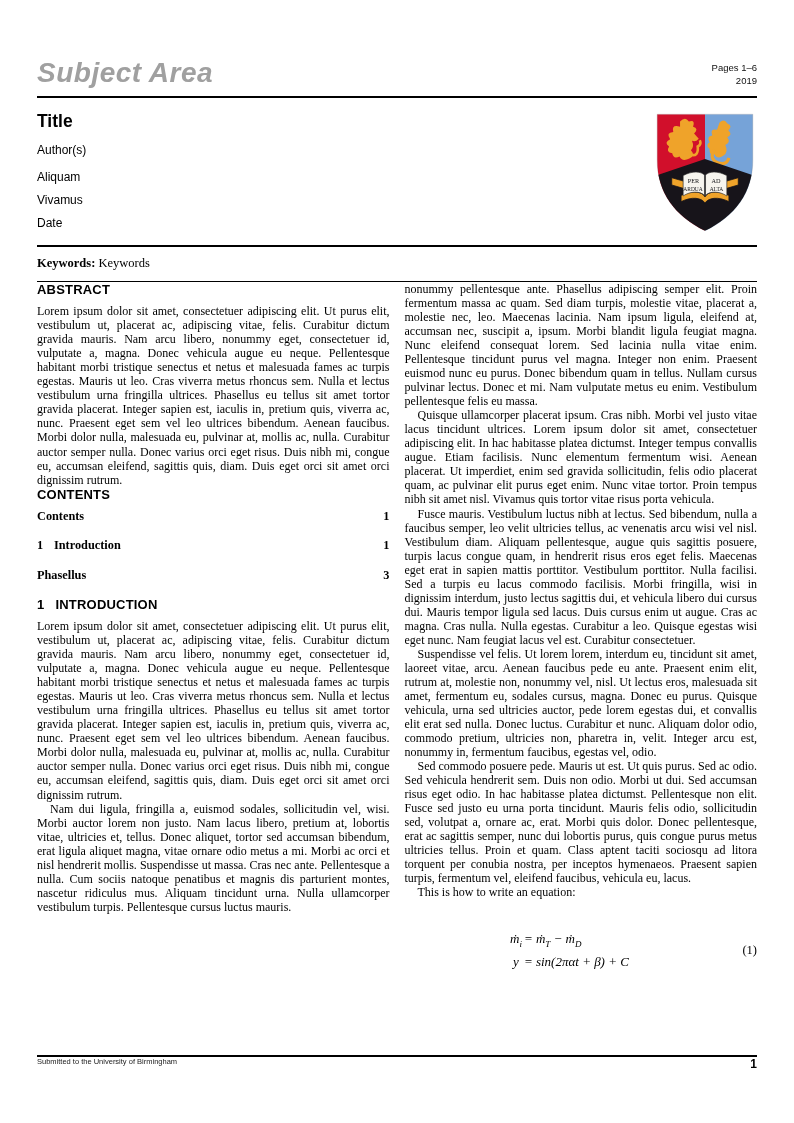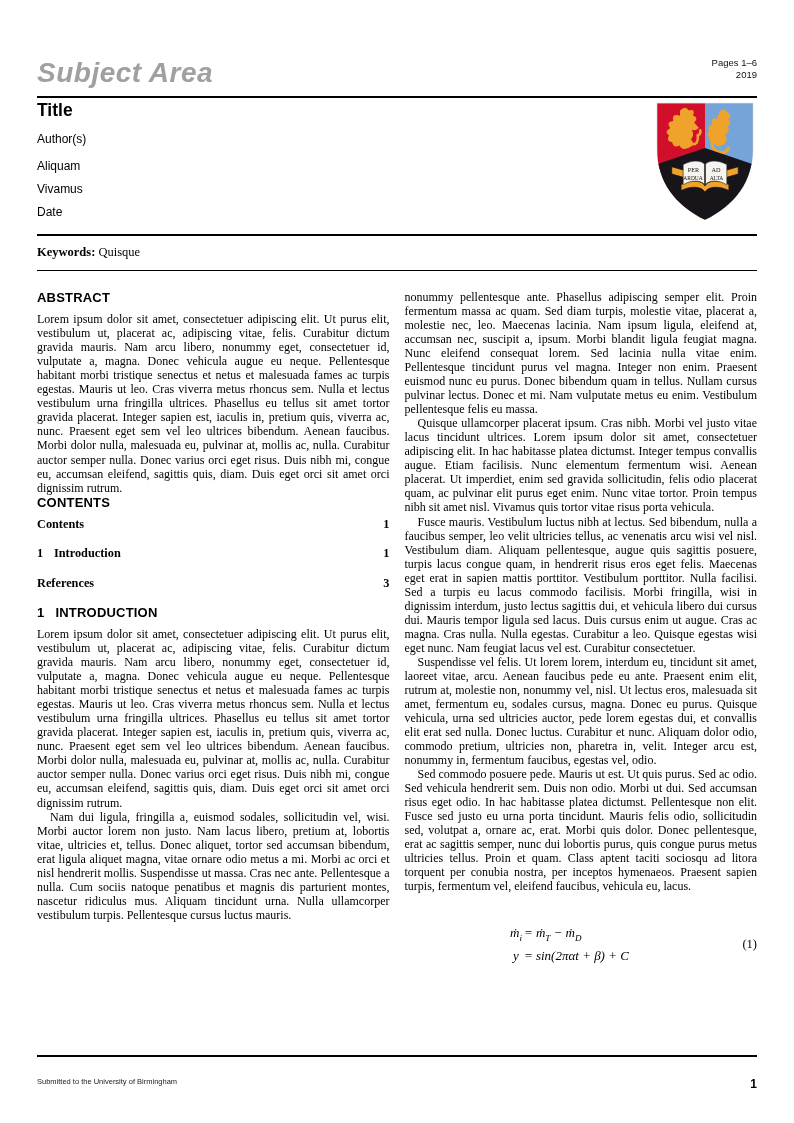--- a/index.html
+++ b/index.html
@@ -5,46 +5,46 @@
   * { margin:0; padding:0; box-sizing:border-box; }
   html,body { background:#e8e8e8; }
   .page {
     position:relative; width:794px; height:1123px; margin:0 auto;
     background:#ffffff; overflow:hidden;
     font-family:"Liberation Serif", serif; color:#000;
   }
   .content { position:absolute; left:37px; right:37px; top:0; }
 
   
-  .hdr { display:flex; justify-content:space-between; align-items:flex-start; margin-top:57px; }
+  .hdr { display:flex; justify-content:space-between; align-items:flex-end; margin-top:57px; }
   .subject {
     font-family:"Liberation Sans", sans-serif; font-size:28px; font-weight:bold;
     font-style:italic; color:#a0a0a0; letter-spacing:.5px;
   }
   .hdr-meta {
     font-family:"Liberation Sans", sans-serif; font-size:9.5px; line-height:1.3;
     text-align:right; color:#101010; padding-bottom:2px;
   }
   .rule-thick { height:2px; background:#000; margin-top:7px; }
   .rule-thin  { height:1.5px; background:#000; }
 
   
-  .title-row { display:flex; justify-content:space-between; margin-top:2px; }
+  .title-row { display:flex; justify-content:space-between; margin-top:13px; }
   .title-stack { font-family:"Liberation Sans", sans-serif; }
   .doc-title { font-size:17.5px; font-weight:bold; margin-bottom:11px; }
   .meta-line { font-size:12px; margin-bottom:9px; }
   .meta-line.first { margin-bottom:13px; }
   .crest-box { width:104px; height:121px; margin-top:1px; }
 
   .kw-rule-top { margin-top:6px; }
   .keywords { font-size:12.5px; margin:9px 0 10px 0; }
   .keywords b { font-weight:bold; }
 
   
-  .cols { display:flex; gap:15px; margin-top:19px; }
+  .cols { display:flex; gap:15px; }
   .col { width:352.5px; font-size:12px; line-height:1.17; text-align:justify; }
   .col p { margin:0; }
   .col p.ind { text-indent:13px; }
   h2.sec {
     font-family:"Liberation Sans", sans-serif; font-size:13px; font-weight:bold;
     letter-spacing:.2px; margin:0 0 7px 0;
   }
   h2.sec .sec-num { padding-right:11px; }
   .sec-contents { margin-top:22px; margin-bottom:16px; }
   .sec-intro { margin-top:21px; }
@@ -61,21 +61,21 @@
     justify-content:center; column-gap:2px; row-gap:7px;
   }
   .eq-lhs { text-align:center; }
   .eq-rhs { text-align:left; }
   .eq-wrap sub { font-size:9px; line-height:0; }
   .eq-num { font-style:normal; font-size:12.5px; padding-left:8px; }
 
   
   .footer {
     position:absolute; left:37px; right:37px; top:1055px;
-    border-top:2px solid #000; padding-top:20px;
+    border-top:2px solid #000; padding-top:0;
     display:flex; justify-content:space-between; align-items:flex-start;
     font-family:"Liberation Sans", sans-serif;
   }
   .footer-note { font-size:7.5px; color:#222; }
   .footer-page { font-size:12px; font-weight:bold; }
 </style>
 </head>
 <body>
 
 <div class="page">
@@ -135,57 +135,58 @@
             </g>
           </g>
           <path d="M8,4 L192,4 L192,92 C192,154 158,200 100,228 C42,200 8,154 8,92 Z" fill="none" stroke="rgba(0,0,0,0.25)" stroke-width="1"></path>
         </svg>
       </div>
     </div>
 
     <div class="rule-thin kw-rule-top"></div>
     <div class="keywords">
       <b>Keywords:</b>
-      <span>Quisque</span>
+      <span>Keywords</span>
     </div>
     <div class="rule-thin"></div>
 
     <div class="cols">
 
       <div class="col">
         <h2 class="sec">ABSTRACT</h2>
         <p>Lorem ipsum dolor sit amet, consectetuer adipiscing elit. Ut purus elit, vestibulum ut, placerat ac, adipiscing vitae, felis. Curabitur dictum gravida mauris. Nam arcu libero, nonummy eget, consectetuer id, vulputate a, magna. Donec vehicula augue eu neque. Pellentesque habitant morbi tristique senectus et netus et malesuada fames ac turpis egestas. Mauris ut leo. Cras viverra metus rhoncus sem. Nulla et lectus vestibulum urna fringilla ultrices. Phasellus eu tellus sit amet tortor gravida placerat. Integer sapien est, iaculis in, pretium quis, viverra ac, nunc. Praesent eget sem vel leo ultrices bibendum. Aenean faucibus. Morbi dolor nulla, malesuada eu, pulvinar at, mollis ac, nulla. Curabitur auctor semper nulla. Donec varius orci eget risus. Duis nibh mi, congue eu, accumsan eleifend, sagittis quis, diam. Duis eget orci sit amet orci dignissim rutrum.</p>
 
         <h2 class="sec sec-contents">CONTENTS</h2>
         <div class="toc-row">
           <span>Contents</span>
           <span>1</span>
         </div>
         <div class="toc-row">
           <span><span class="toc-num">1</span><span>Introduction</span></span>
           <span>1</span>
         </div>
         <div class="toc-row">
-          <span>References</span>
+          <span>Phasellus</span>
           <span>3</span>
         </div>
 
         <h2 class="sec sec-intro">
           <span class="sec-num">1</span><span>INTRODUCTION</span>
         </h2>
         <p>Lorem ipsum dolor sit amet, consectetuer adipiscing elit. Ut purus elit, vestibulum ut, placerat ac, adipiscing vitae, felis. Curabitur dictum gravida mauris. Nam arcu libero, nonummy eget, consectetuer id, vulputate a, magna. Donec vehicula augue eu neque. Pellentesque habitant morbi tristique senectus et netus et malesuada fames ac turpis egestas. Mauris ut leo. Cras viverra metus rhoncus sem. Nulla et lectus vestibulum urna fringilla ultrices. Phasellus eu tellus sit amet tortor gravida placerat. Integer sapien est, iaculis in, pretium quis, viverra ac, nunc. Praesent eget sem vel leo ultrices bibendum. Aenean faucibus. Morbi dolor nulla, malesuada eu, pulvinar at, mollis ac, nulla. Curabitur auctor semper nulla. Donec varius orci eget risus. Duis nibh mi, congue eu, accumsan eleifend, sagittis quis, diam. Duis eget orci sit amet orci dignissim rutrum.</p>
         <p class="ind">Nam dui ligula, fringilla a, euismod sodales, sollicitudin vel, wisi. Morbi auctor lorem non justo. Nam lacus libero, pretium at, lobortis vitae, ultricies et, tellus. Donec aliquet, tortor sed accumsan bibendum, erat ligula aliquet magna, vitae ornare odio metus a mi. Morbi ac orci et nisl hendrerit mollis. Suspendisse ut massa. Cras nec ante. Pellentesque a nulla. Cum sociis natoque penatibus et magnis dis parturient montes, nascetur ridiculus mus. Aliquam tincidunt urna. Nulla ullamcorper vestibulum turpis. Pellentesque cursus luctus mauris.</p>
       </div>
 
       <div class="col">
         <p>nonummy pellentesque ante. Phasellus adipiscing semper elit. Proin fermentum massa ac quam. Sed diam turpis, molestie vitae, placerat a, molestie nec, leo. Maecenas lacinia. Nam ipsum ligula, eleifend at, accumsan nec, suscipit a, ipsum. Morbi blandit ligula feugiat magna. Nunc eleifend consequat lorem. Sed lacinia nulla vitae enim. Pellentesque tincidunt purus vel magna. Integer non enim. Praesent euismod nunc eu purus. Donec bibendum quam in tellus. Nullam cursus pulvinar lectus. Donec et mi. Nam vulputate metus eu enim. Vestibulum pellentesque felis eu massa.</p>
         <p class="ind">Quisque ullamcorper placerat ipsum. Cras nibh. Morbi vel justo vitae lacus tincidunt ultrices. Lorem ipsum dolor sit amet, consectetuer adipiscing elit. In hac habitasse platea dictumst. Integer tempus convallis augue. Etiam facilisis. Nunc elementum fermentum wisi. Aenean placerat. Ut imperdiet, enim sed gravida sollicitudin, felis odio placerat quam, ac pulvinar elit purus eget enim. Nunc vitae tortor. Proin tempus nibh sit amet nisl. Vivamus quis tortor vitae risus porta vehicula.</p>
         <p class="ind">Fusce mauris. Vestibulum luctus nibh at lectus. Sed bibendum, nulla a faucibus semper, leo velit ultricies tellus, ac venenatis arcu wisi vel nisl. Vestibulum diam. Aliquam pellentesque, augue quis sagittis posuere, turpis lacus congue quam, in hendrerit risus eros eget felis. Maecenas eget erat in sapien mattis porttitor. Vestibulum porttitor. Nulla facilisi. Sed a turpis eu lacus commodo facilisis. Morbi fringilla, wisi in dignissim interdum, justo lectus sagittis dui, et vehicula libero dui cursus dui. Mauris tempor ligula sed lacus. Duis cursus enim ut augue. Cras ac magna. Cras nulla. Nulla egestas. Curabitur a leo. Quisque egestas wisi eget nunc. Nam feugiat lacus vel est. Curabitur consectetuer.</p>
         <p class="ind">Suspendisse vel felis. Ut lorem lorem, interdum eu, tincidunt sit amet, laoreet vitae, arcu. Aenean faucibus pede eu ante. Praesent enim elit, rutrum at, molestie non, nonummy vel, nisl. Ut lectus eros, malesuada sit amet, fermentum eu, sodales cursus, magna. Donec eu purus. Quisque vehicula, urna sed ultricies auctor, pede lorem egestas dui, et convallis elit erat sed nulla. Donec luctus. Curabitur et nunc. Aliquam dolor odio, commodo pretium, ultricies non, pharetra in, velit. Integer arcu est, nonummy in, fermentum faucibus, egestas vel, odio.</p>
         <p class="ind">Sed commodo posuere pede. Mauris ut est. Ut quis purus. Sed ac odio. Sed vehicula hendrerit sem. Duis non odio. Morbi ut dui. Sed accumsan risus eget odio. In hac habitasse platea dictumst. Pellentesque non elit. Fusce sed justo eu urna porta tincidunt. Mauris felis odio, sollicitudin sed, volutpat a, ornare ac, erat. Morbi quis dolor. Donec pellentesque, erat ac sagittis semper, nunc dui lobortis purus, quis congue purus metus ultricies tellus. Proin et quam. Class aptent taciti sociosqu ad litora torquent per conubia nostra, per inceptos hymenaeos. Praesent sapien turpis, fermentum vel, eleifend faucibus, vehicula eu, lacus.</p>
+        <p class="ind">This is how to write an equation:</p>
 
         <div class="eq-wrap">
           <div class="eq-grid">
             <span class="eq-lhs"><span>ṁ</span><sub>i</sub></span>
             <span class="eq-rhs"><span>= ṁ</span><sub>T</sub><span> − ṁ</span><sub>D</sub></span>
             <span class="eq-lhs">y</span>
             <span class="eq-rhs">= sin(2παt + β) + C</span>
           </div>
           <span class="eq-num">(1)</span>
         </div>

